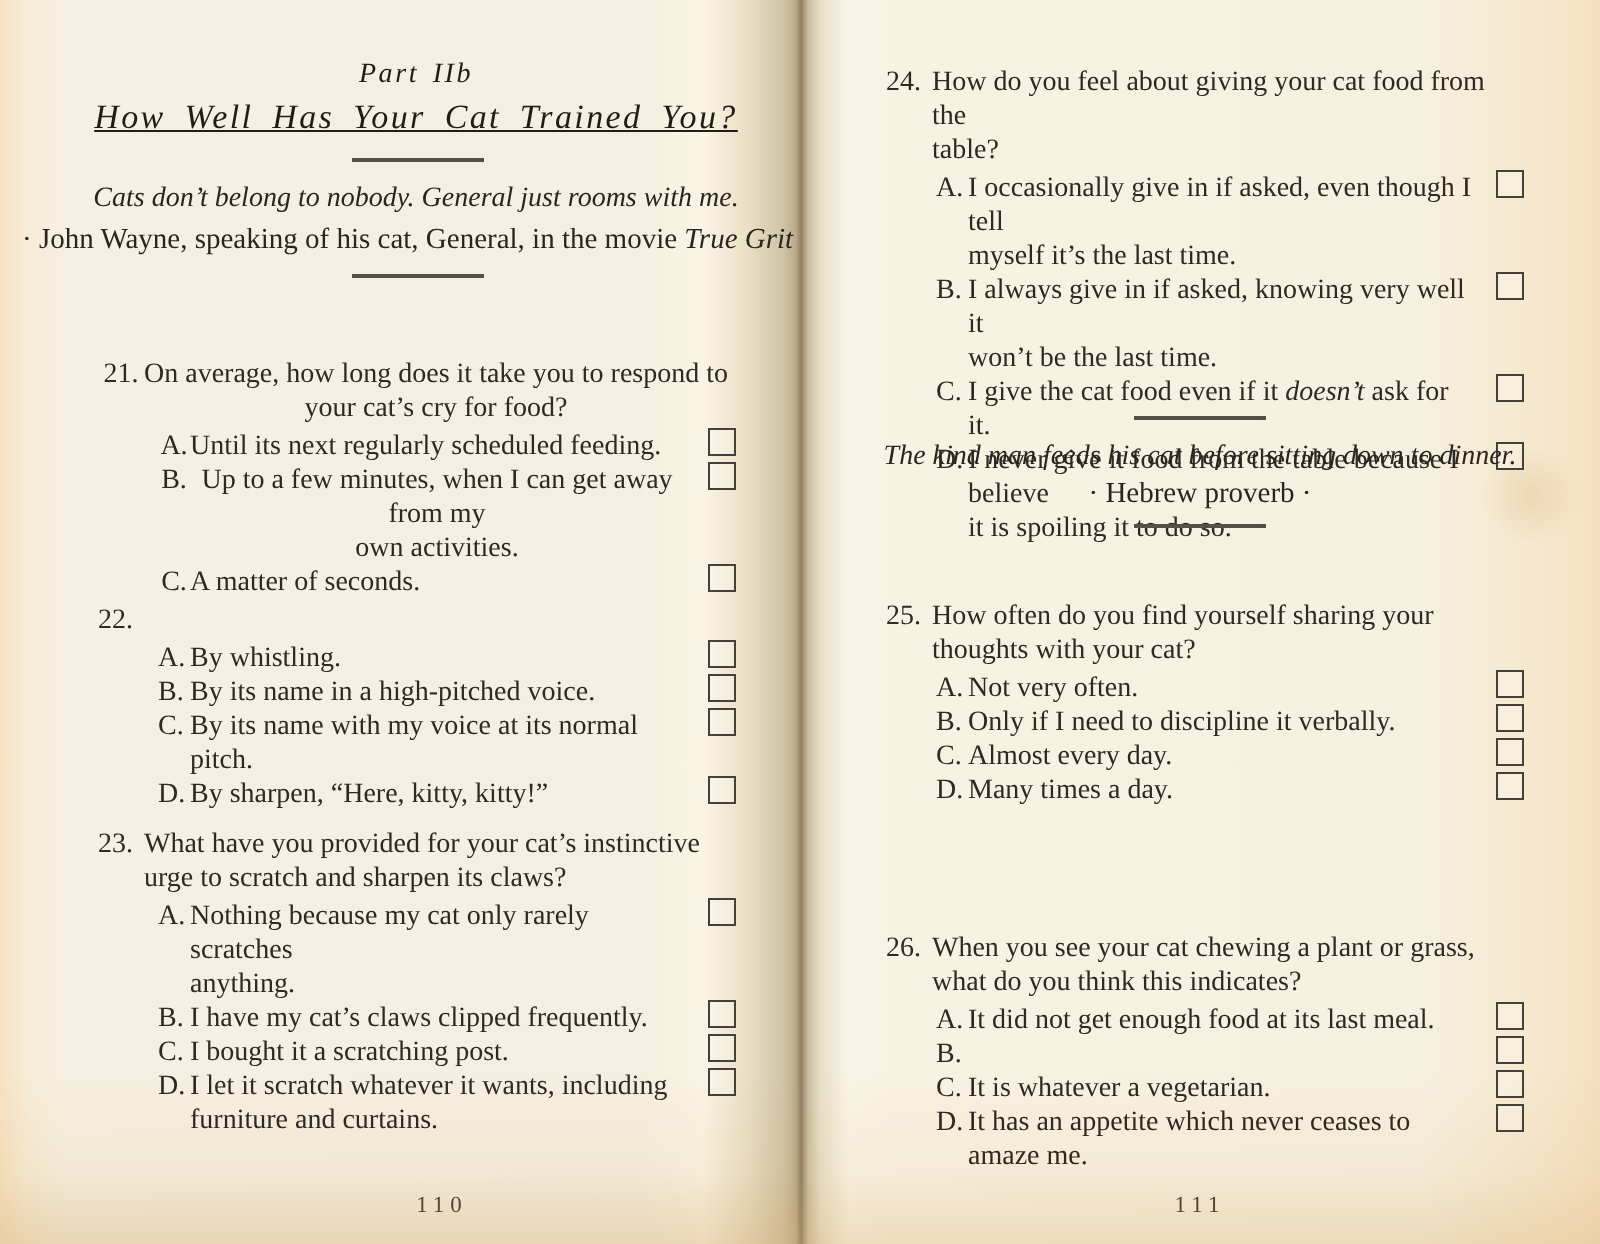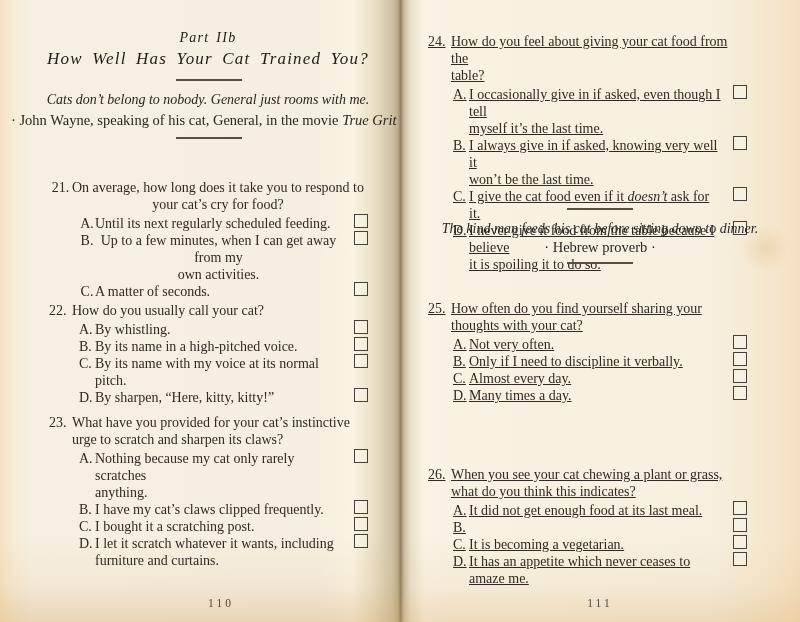--- a/index.html
+++ b/index.html
@@ -30,39 +30,39 @@
     position:absolute; left:398px; top:0; width:6px; height:622px; pointer-events:none;
     background:linear-gradient(to right, rgba(120,100,70,0), rgba(118,99,70,0.55) 45%, rgba(100,80,55,0.25) 62%, rgba(120,100,70,0));
   }
   .bottom-shade {
     position:absolute; left:0; bottom:0; width:800px; height:34px; pointer-events:none;
     background:linear-gradient(to bottom, rgba(224,180,120,0), rgba(222,176,115,0.16));
   }
 
   .title-block { position:absolute; top:27px; left:8px; width:400px; text-align:center; color:#211c16; }
   .part-title  { font-size:14px; font-style:italic; letter-spacing:1.3px; word-spacing:2px; line-height:22px; }
-  .book-title  { font-size:17px; font-style:italic; letter-spacing:1.2px; word-spacing:4px; line-height:20px; }
+  .book-title  { font-size:17px; font-style:italic; letter-spacing:1.2px; word-spacing:4px; line-height:20px;text-decoration:underline; }
 
   .rule { position:absolute; height:2px; background:#554f45; }
   .rule-l { left:176px; width:66px; }
   .rule-r { left:167px; width:66px; }
 
   .epigraph-quote {
     position:absolute; left:8px; width:400px; text-align:center;
     font-style:italic; font-size:14px; line-height:17px; color:#2a251f;
   }
   .epigraph-attr {
     position:absolute; left:8px; width:400px; text-align:center;
     font-size:14.5px; line-height:17px; color:#2a251f;
   }
   .page-right .epigraph-quote, .page-right .epigraph-attr { left:0; }
 
   .question { position:absolute; font-size:14px; line-height:17px; }
   .page-left  .question { left:49px; width:319px; }
-  .page-right .question { left:28px; width:319px;text-decoration:underline; }
+  .page-right .question { left:43px; width:319px; }
   .q-head { display:flex; }
   .q-num  { flex:0 0 23px; }
   .q-text { white-space:pre-line; }
   .options { margin-top:2px; }
   .page-left  .options { margin-left:30px; }
   .page-right .options { margin-left:25px; }
   .opt { position:relative; display:flex; padding-right:26px; }
   .opt-letter { flex:0 0 16px; }
   .opt-text { white-space:pre-line; }
   .checkbox {
@@ -112,21 +112,20 @@
           <div class="opt">
             <span class="opt-letter">C.</span>
             <span class="opt-text">A matter of seconds.</span>
             <span class="checkbox"></span>
           </div>
         </div>
       </div>
       <div class="question" style="top: 302px;">
         <div class="q-head">
           <span class="q-num">22.</span>
-          <span class="q-text">How do you usually call your cat?</span>
         </div>
         <div class="options">
           <div class="opt">
             <span class="opt-letter">A.</span>
             <span class="opt-text">By whistling.</span>
             <span class="checkbox"></span>
           </div>
           <div class="opt">
             <span class="opt-letter">B.</span>
             <span class="opt-text">By its name in a high-pitched voice.</span>
@@ -254,21 +253,21 @@
             <span class="opt-letter">A.</span>
             <span class="opt-text">It did not get enough food at its last meal.</span>
             <span class="checkbox"></span>
           </div>
           <div class="opt">
             <span class="opt-letter">B.</span>
             <span class="checkbox"></span>
           </div>
           <div class="opt">
             <span class="opt-letter">C.</span>
-            <span class="opt-text">It is becoming a vegetarian.</span>
+            <span class="opt-text">It is whatever a vegetarian.</span>
             <span class="checkbox"></span>
           </div>
           <div class="opt">
             <span class="opt-letter">D.</span>
             <span class="opt-text">It has an appetite which never ceases to amaze me.</span>
             <span class="checkbox"></span>
           </div>
         </div>
       </div>
     </div>

